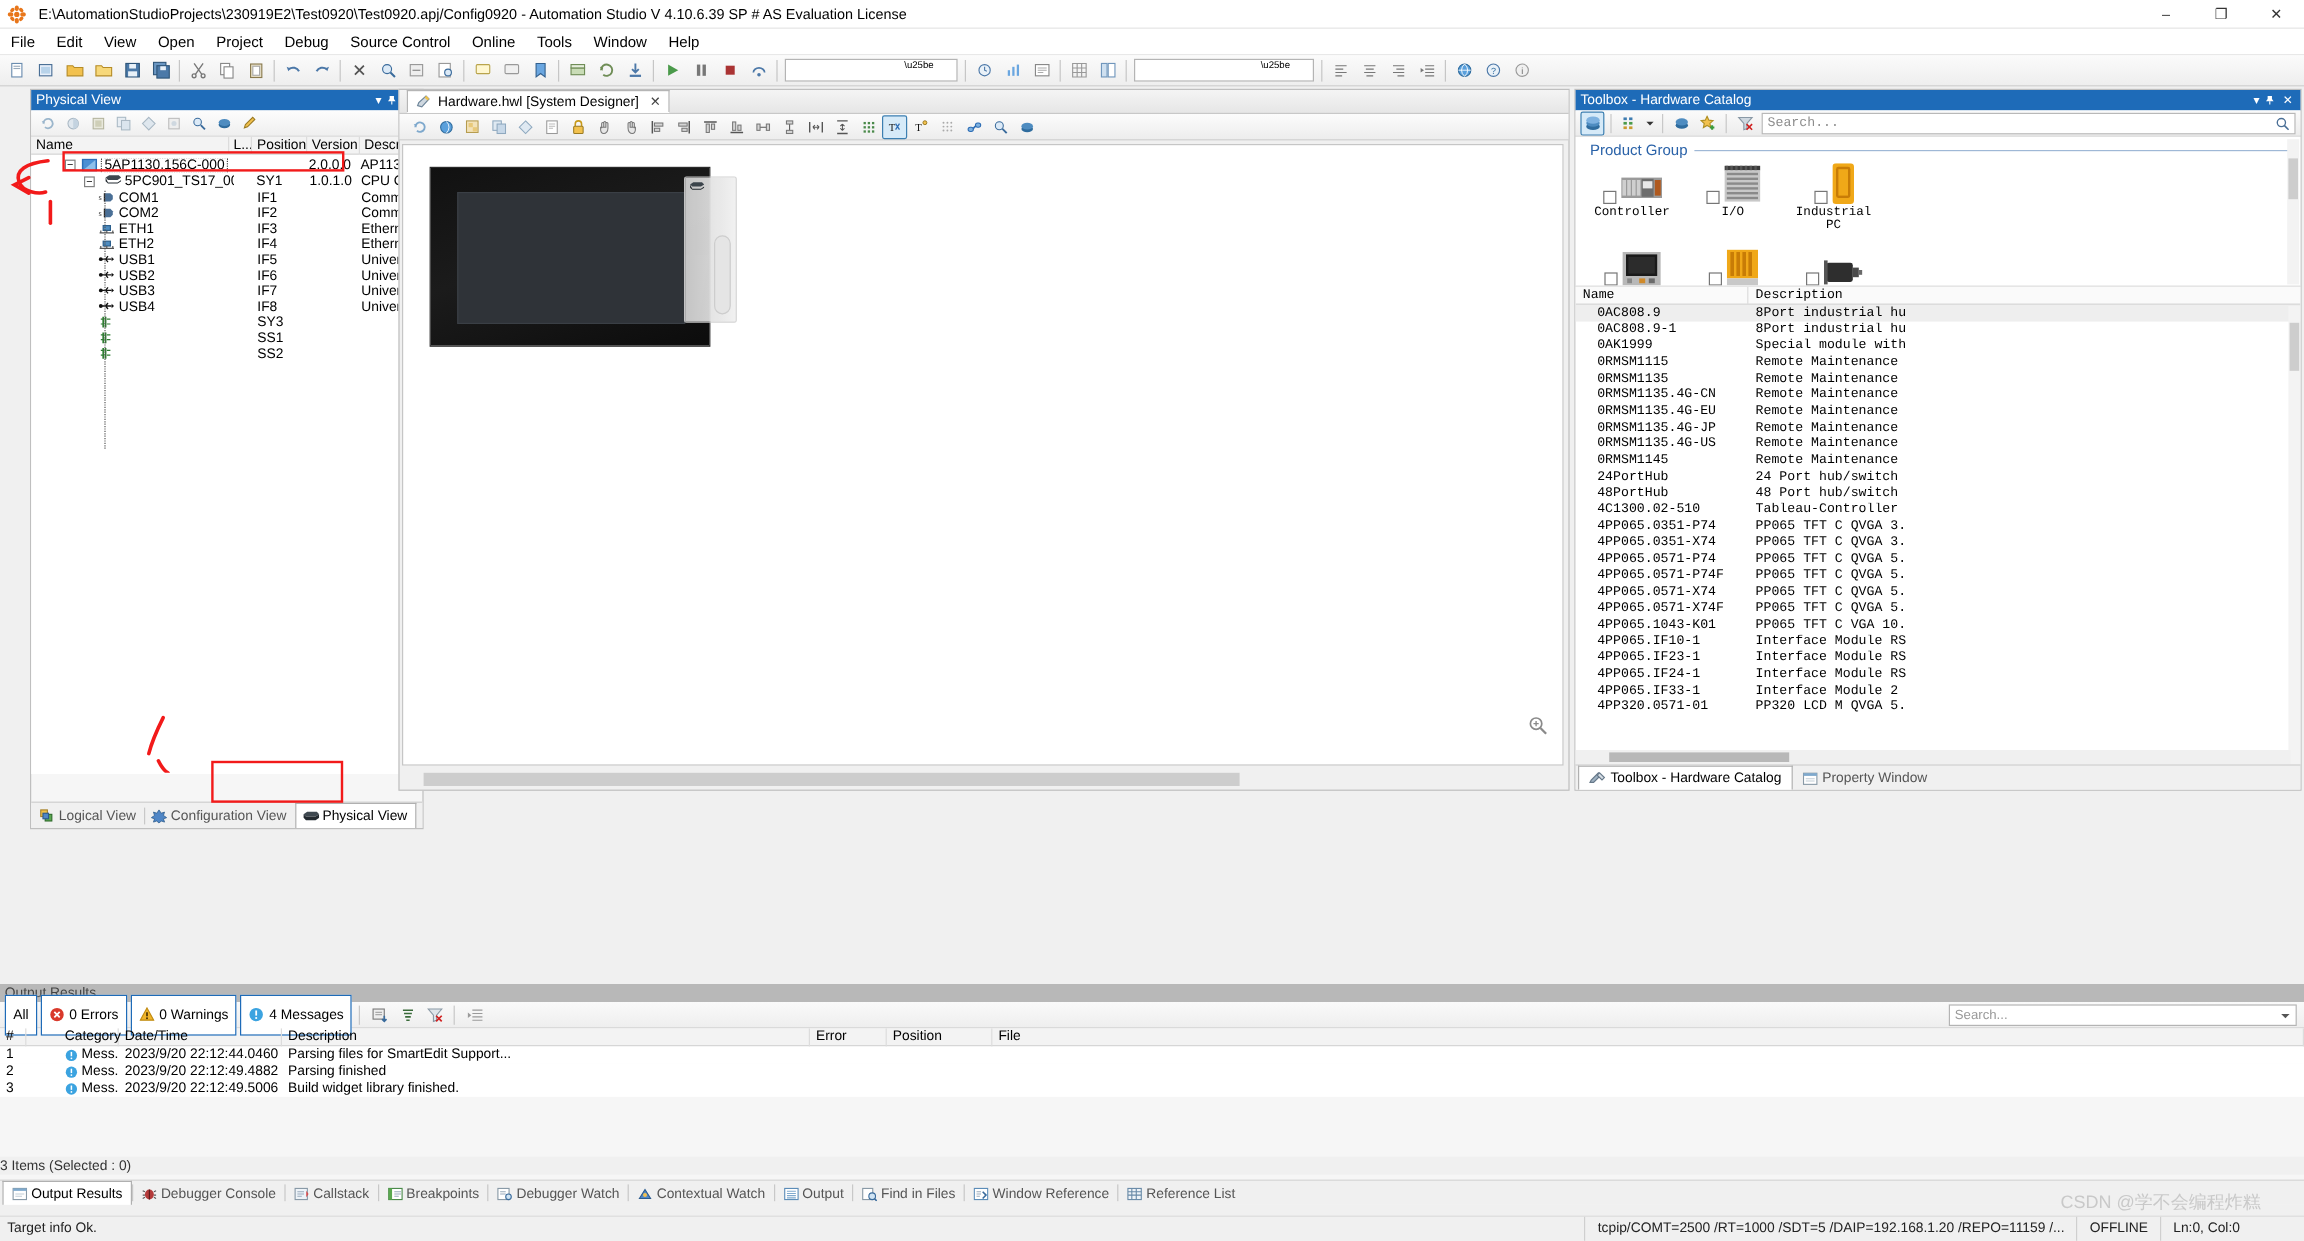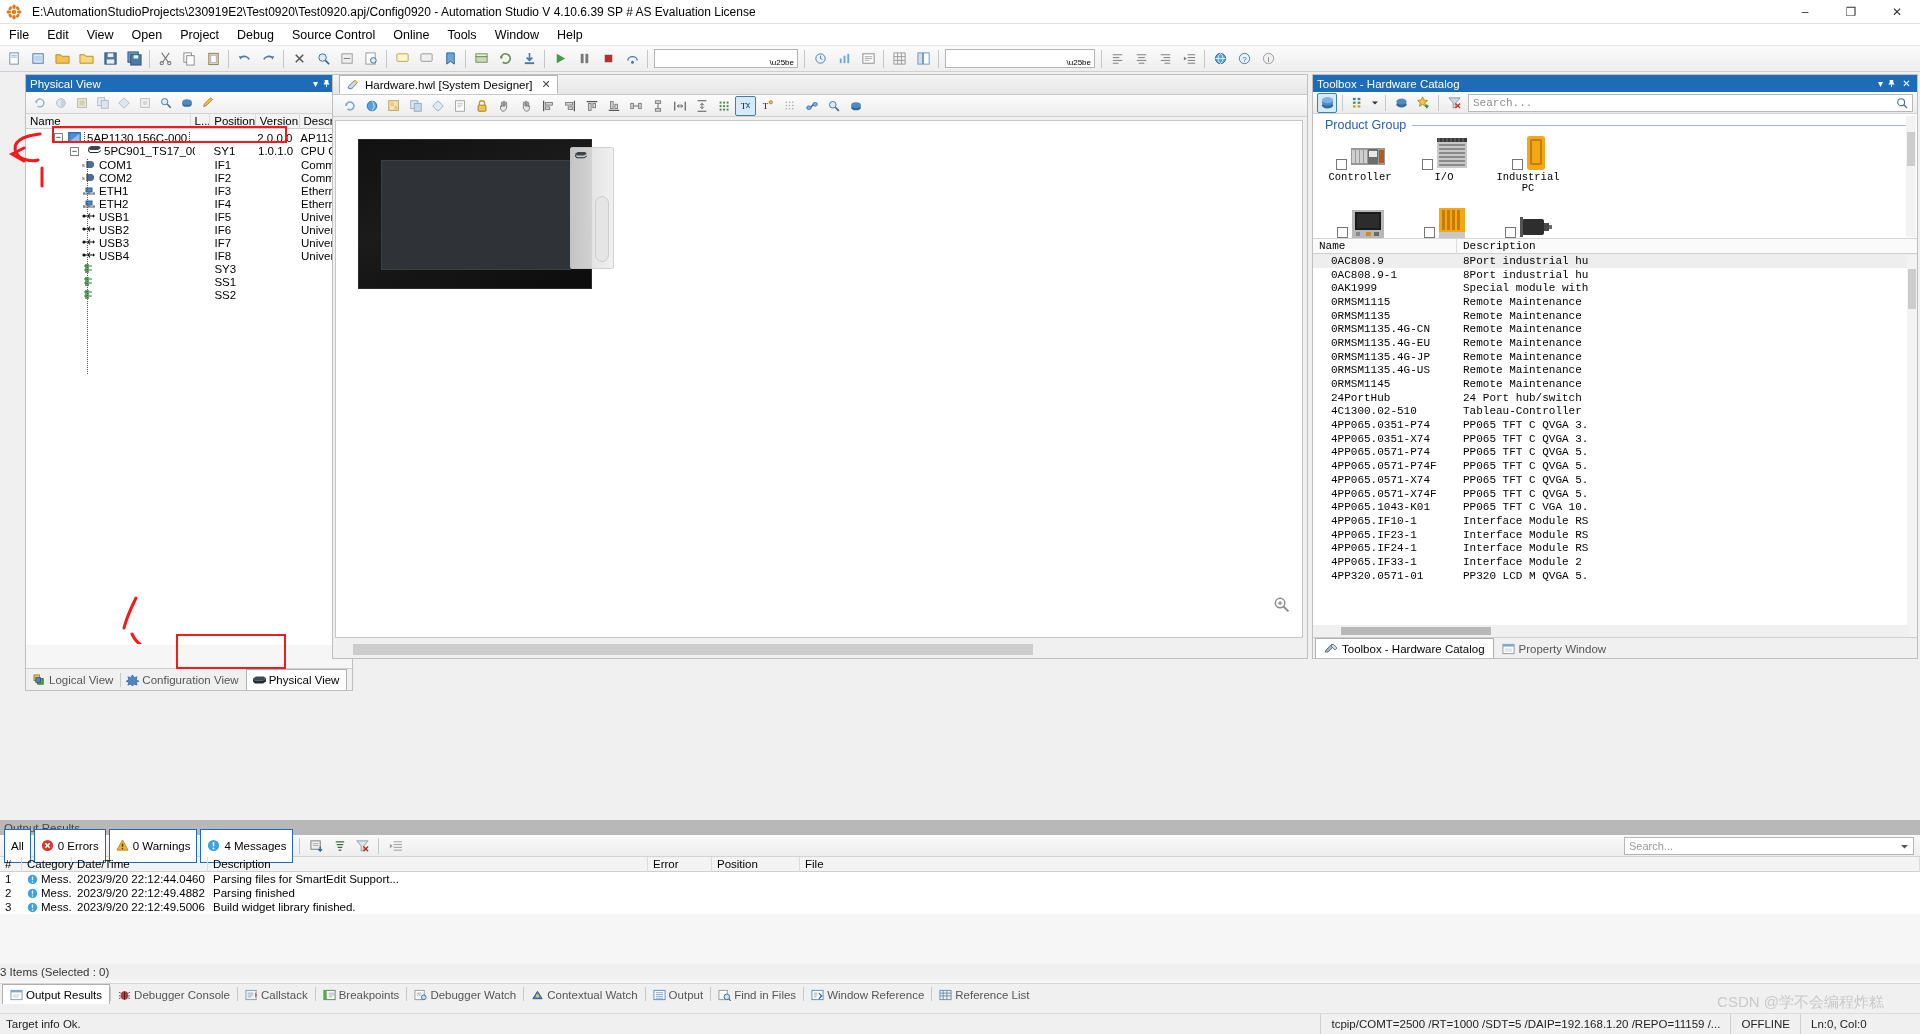--- a/index.html
+++ b/index.html
@@ -53,21 +53,21 @@
   }
   .tbtn {
     width: 22px; height: 22px; margin: 0 1px;
     display: flex; align-items: center; justify-content: center;
     border: 1px solid transparent; border-radius: 2px;
     position: relative;
   }
   .tbsep { width: 1px; height: 18px; background: #c6c6c6; margin: 0 3px; }
   .tcombo {
     height: 19px; border: 1px solid #b4b4b4; background: #fff;
-    margin: 0 3px; display: flex; align-items: flex-end; padding: 0 3px;
+    margin: 0 3px; display: flex; align-items: flex-start; padding: 0 19px;
     font-size: 11px;
   }
 
   
   .leftpanel {
     position: absolute; left: 0; top: 74px; width: 328px; height: 617px;
     background: #f6f6f6; border: 1px solid #bfbfbf; margin-left: 25px;
   }
   .panel-header {
     height: 17px; background: #1e6bb8; color: #fff;
@@ -283,21 +283,21 @@
     display: flex; align-items: center; padding: 0 4px; font-size: 11px; color: #999;
   }
   .out-grid-head {
     height: 15px; display: flex; background: #f3f3f3; border-bottom: 1px solid #cfcfcf;
     font-size: 11.5px; align-items: center;
   }
   .out-grid-head .c { padding-left: 5px; border-right: 1px solid #dcdcdc; height: 15px; line-height: 15px; }
   .out-row { height: 14px; display: flex; align-items: center; font-size: 11.5px; background: #fff;}
   .out-row .c { padding-left: 5px; overflow: hidden; white-space: nowrap; }
   .c-num { width: 22px; }
-  .c-cat { width: 50px; display: flex; align-items: center; gap: 3px;}
+  .c-cat { width: 50px; display: flex; align-items: center; gap: 3px; margin-left: 27px;}
   .c-dt  { width: 136px; }
   .c-desc2 { width: 440px; }
   .c-err { width: 64px; }
   .c-pos2 { width: 88px; }
   .c-file { flex: 1; }
   .out-status {
     position: absolute; left: 0; bottom: 25px; width: 1920px; height: 15px;
     background: #f0f0f0; display: flex; align-items: center; padding-left: 0;
     font-size: 11.5px; color: #333;
   }
@@ -1406,20 +1406,24 @@
         </div>
       <div class="cl-row">
           <div class="n">0RMSM1145</div>
           <div class="d">Remote Maintenance</div>
         </div>
       <div class="cl-row">
           <div class="n">24PortHub</div>
           <div class="d">24 Port hub/switch</div>
         </div>
       <div class="cl-row">
+          <div class="n">48PortHub</div>
+          <div class="d">48 Port hub/switch</div>
+        </div>
+      <div class="cl-row">
           <div class="n">4C1300.02-510</div>
           <div class="d">Tableau-Controller</div>
         </div>
       <div class="cl-row">
           <div class="n">4PP065.0351-P74</div>
           <div class="d">PP065 TFT C QVGA 3.</div>
         </div>
       <div class="cl-row">
           <div class="n">4PP065.0351-X74</div>
           <div class="d">PP065 TFT C QVGA 3.</div>

